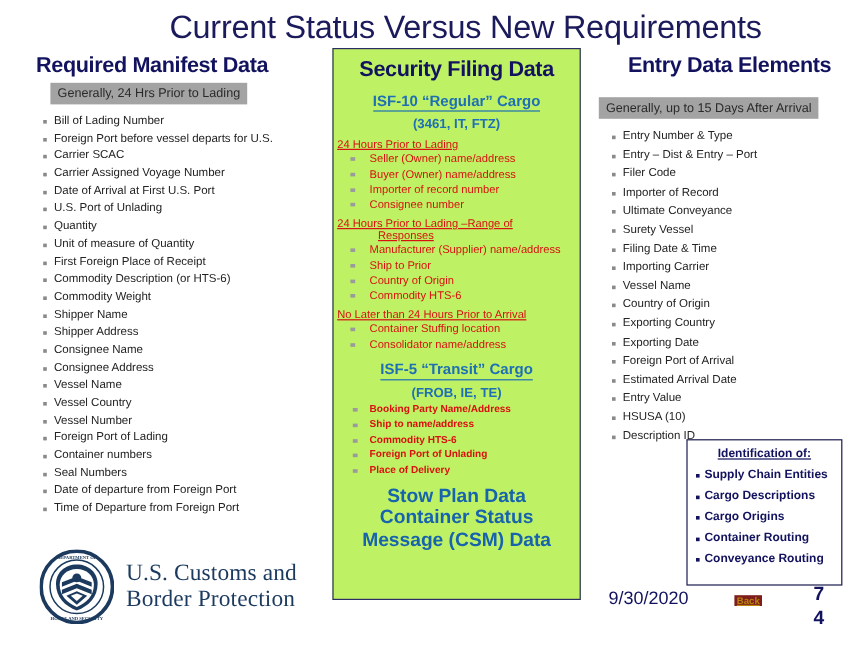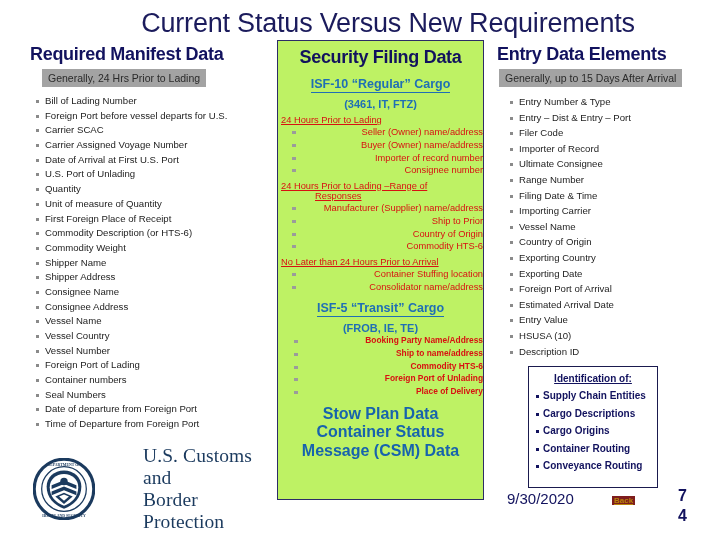--- a/index.html
+++ b/index.html
@@ -132,21 +132,20 @@
     margin: 2px 0 0 0;
     padding: 0;
   }
   ul.red-bul > li {
     position: relative;
     padding-left: 30px;
     font-size: 9.3px;
     color: #d81111;
     line-height: 1.12;
     margin-bottom: 2.2px;
-    text-align: right;
   }
   ul.red-bul > li:before {
     content: "";
     position: absolute;
     left: 14px;
     top: 4px;
     width: 4px;
     height: 3px;
     background: #9b9b9b;
   }
@@ -161,29 +160,29 @@
     margin-top: 8px;
   }
 
   
   #right-col {
     position: absolute;
     left: 497px;
     top: 44px;
     width: 222px;
   }
-  #right-col .column-head { margin-bottom: 3px; }
+  #right-col .column-head { margin-bottom: 15px; text-align: center; }
   #right-col .subtitle-band { margin-bottom: 10px; margin-left: 2px; }
   #right-list { margin-left: 12px; }
   #right-list > li { margin-bottom: 6.0px; }
 
   
   #ident-box {
     position: absolute;
-    left: 528px;
+    left: 572px;
     top: 366px;
     width: 130px;
     border: 1.3px solid #1a1a4e;
     background: #ffffff;
     padding: 6px 7px 8px 7px;
     box-sizing: border-box;
   }
   #ident-title {
     text-align: center;
     font-size: 10px;
@@ -252,21 +251,20 @@
 
   
   #cbp-logo {
     position: absolute;
     left: 33px;
     top: 455px;
     width: 230px;
     height: 68px;
     display: flex;
     align-items: center;
-    gap: 38px;
   }
   #cbp-seal { width: 62px; height: 62px; flex: 0 0 auto; }
   #cbp-wordmark {
     margin-left: 10px;
     font-family: "Liberation Serif", serif;
     font-size: 19.5px;
     line-height: 1.12;
     color: #1b3a5e;
     font-weight: normal;
     letter-spacing: 0.1px;
@@ -360,22 +358,22 @@
 </div>
 
 <div id="right-col">
   <div class="column-head">Entry Data Elements</div>
   <div class="subtitle-band">Generally, up to 15 Days After Arrival</div>
   <ul class="bul" id="right-list">
       <li>Entry Number &amp; Type</li>
       <li>Entry – Dist &amp; Entry – Port</li>
       <li>Filer Code</li>
       <li>Importer of Record</li>
-      <li>Ultimate Consignee</li>
-      <li>Range Number</li>
+      <li>Ultimate Conveyance</li>
+      <li>Surety Vessel</li>
       <li>Filing Date &amp; Time</li>
       <li>Importing Carrier</li>
       <li>Vessel Name</li>
       <li>Country of Origin</li>
       <li>Exporting Country</li>
       <li>Exporting Date</li>
       <li>Foreign Port of Arrival</li>
       <li>Estimated Arrival Date</li>
       <li>Entry Value</li>
       <li>HSUSA (10)</li>

